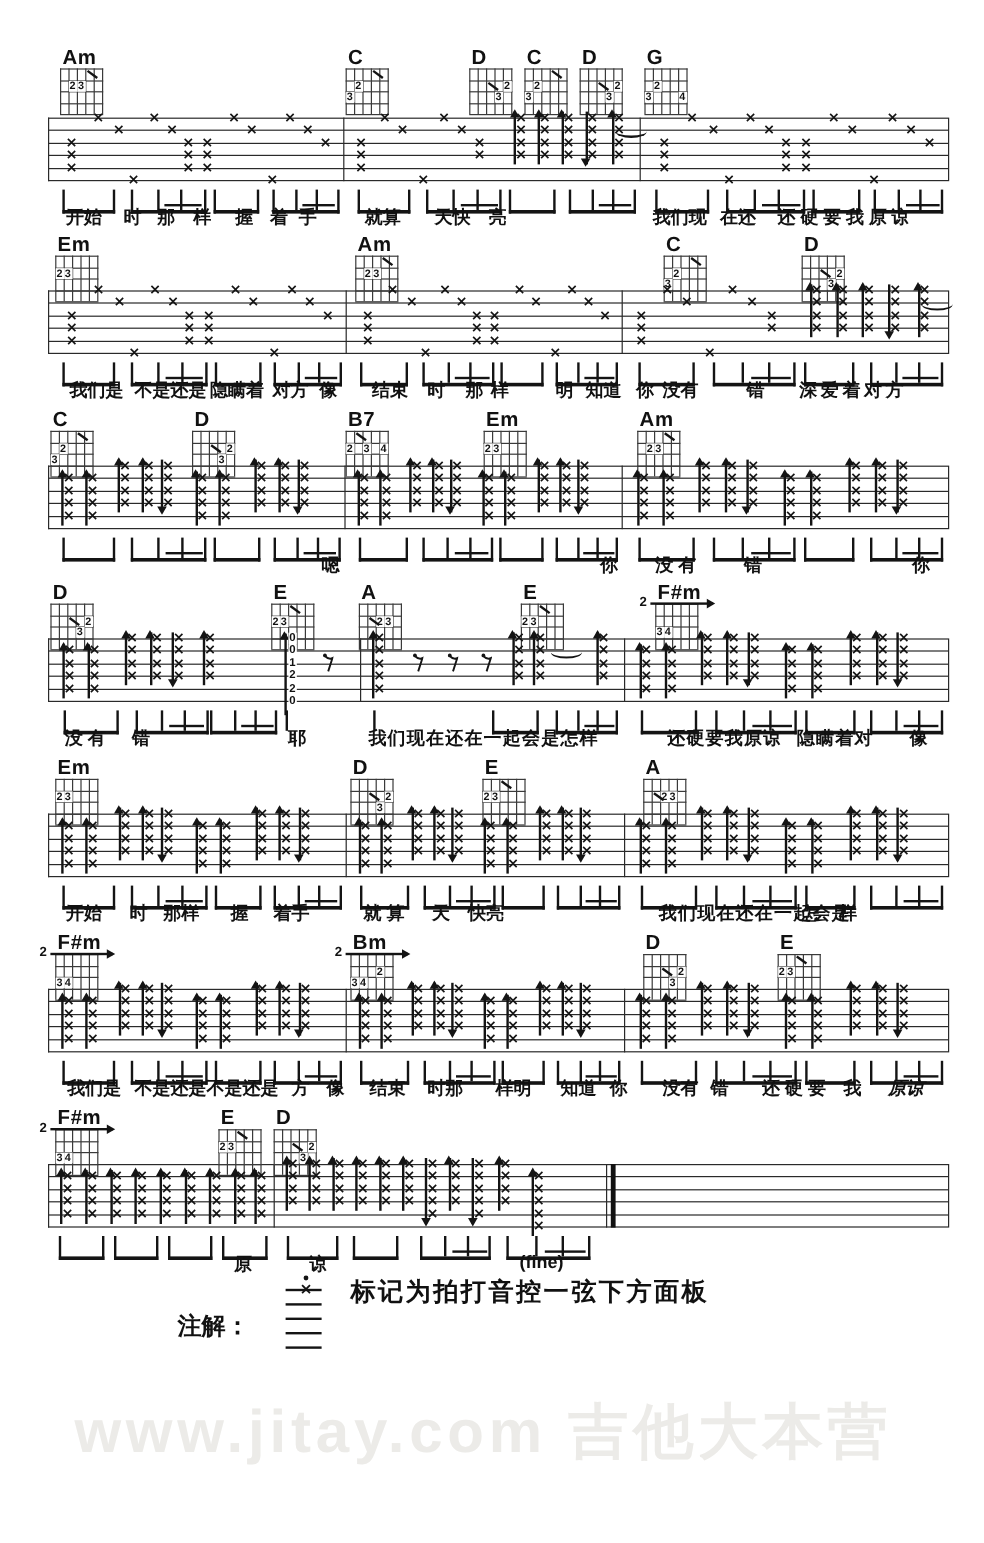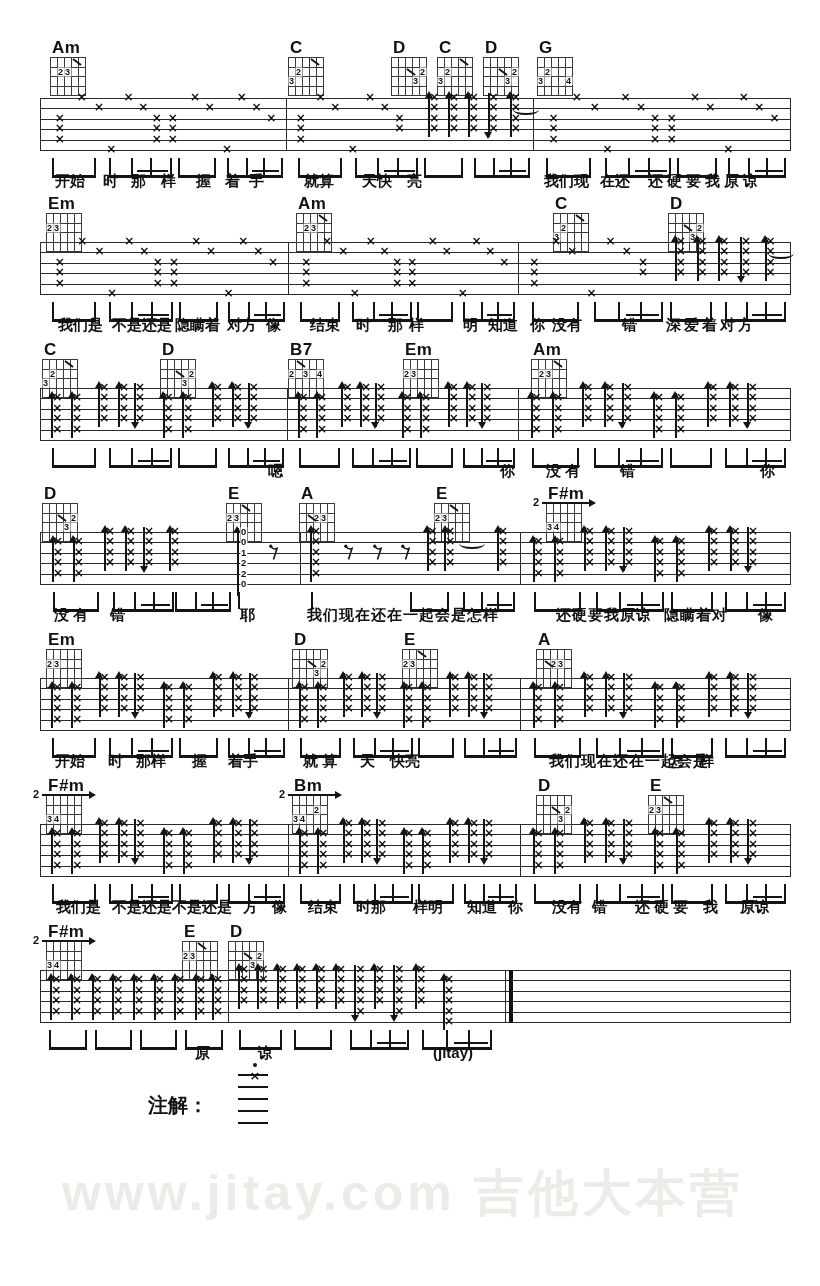--- a/index.html
+++ b/index.html
@@ -33,20 +33,21 @@
   .wm{position:absolute;font-weight:bold;font-size:50px;color:#ecebe8;letter-spacing:4px;white-space:nowrap}
   .mini{position:absolute}
   .mini .ml{position:absolute;height:2px;background:#141414;width:30px;left:0}
   .mini .mx{position:absolute;font:bold 13px "DejaVu Sans",sans-serif;transform:translate(-50%,-50%)}
   .mini .md{position:absolute;width:4px;height:4px;border-radius:50%;background:#141414;transform:translate(-50%,-50%)}
 </style>
 </head>
 <body>
 
 <div id="sheet">
+  <div class="note-big" style="left:292px;top:1062px">标记为拍打音控一弦下方面板</div>
   <div class="note-label" style="left:148px;top:1092px">注解：</div>
   <div class="mini" style="left:238px;top:1062px">
     <div class="md" style="left:17px;top:3px"></div>
     <div class="mx" style="left:17px;top:13px">×</div>
     <div class="ml" style="top:12px"></div>
     <div class="ml" style="top:24px"></div>
     <div class="ml" style="top:36px"></div>
     <div class="ml" style="top:48px"></div>
     <div class="ml" style="top:60px"></div>
   </div>
@@ -1584,21 +1585,21 @@
     <div class="ly" style="left: 272px; top: 898px;">像</div>
     <div class="ly" style="left: 308px; top: 898px;">结束</div>
     <div class="ly" style="left: 356px; top: 898px;">时那</div>
     <div class="ly" style="left: 413px; top: 898px;">样明</div>
     <div class="ly" style="left: 467px; top: 898px;">知道</div>
     <div class="ly" style="left: 508px; top: 898px;">你</div>
     <div class="ly" style="left: 552px; top: 898px;">没有</div>
     <div class="ly" style="left: 592px; top: 898px;">错</div>
     <div class="ly" style="left: 635px; top: 898px;">还 硬 要</div>
     <div class="ly" style="left: 703px; top: 898px;">我</div>
-    <div class="ly" style="left: 740px; top: 898px;">原谅</div>
+    <div class="ly" style="left: 740px; top: 898px; font-style: italic;">原谅</div>
     <div class="sl" style="left: 40px; width: 750px; top: 970px;"></div>
     <div class="sl" style="left: 40px; width: 750px; top: 980.4px;"></div>
     <div class="sl" style="left: 40px; width: 750px; top: 990.8px;"></div>
     <div class="sl" style="left: 40px; width: 750px; top: 1001.2px;"></div>
     <div class="sl" style="left: 40px; width: 750px; top: 1011.6px;"></div>
     <div class="sl" style="left: 40px; width: 750px; top: 1022px;"></div>
     <div class="bl" style="left: 40px; top: 970px; height: 53px;"></div>
     <div class="bl" style="left: 228px; top: 970px; height: 53px;"></div>
     <div class="bl" style="left: 505px; top: 970px; height: 53px;"></div>
     <div class="bl" style="left: 790px; top: 970px; height: 53px;"></div>
@@ -1769,14 +1770,14 @@
       <div class="bs" style="left: 66.6667%;"></div>
       <div class="b2"></div>
     </div>
     <div class="bm" style="left: 421.9px; top: 1030px; width: 66.48px; height: 17px;">
       <div class="bs" style="left: 33.3333%;"></div>
       <div class="bs" style="left: 66.6667%;"></div>
       <div class="b2"></div>
     </div>
     <div class="ly" style="left: 195px; top: 1044px;">原</div>
     <div class="ly" style="left: 258px; top: 1044px;">谅</div>
-    <div class="ly" style="left: 433px; top: 1044px;">(jitay)</div>
+    <div class="ly" style="left: 433px; top: 1044px;">(fine)</div>
   </div>
 
 </body></html>

